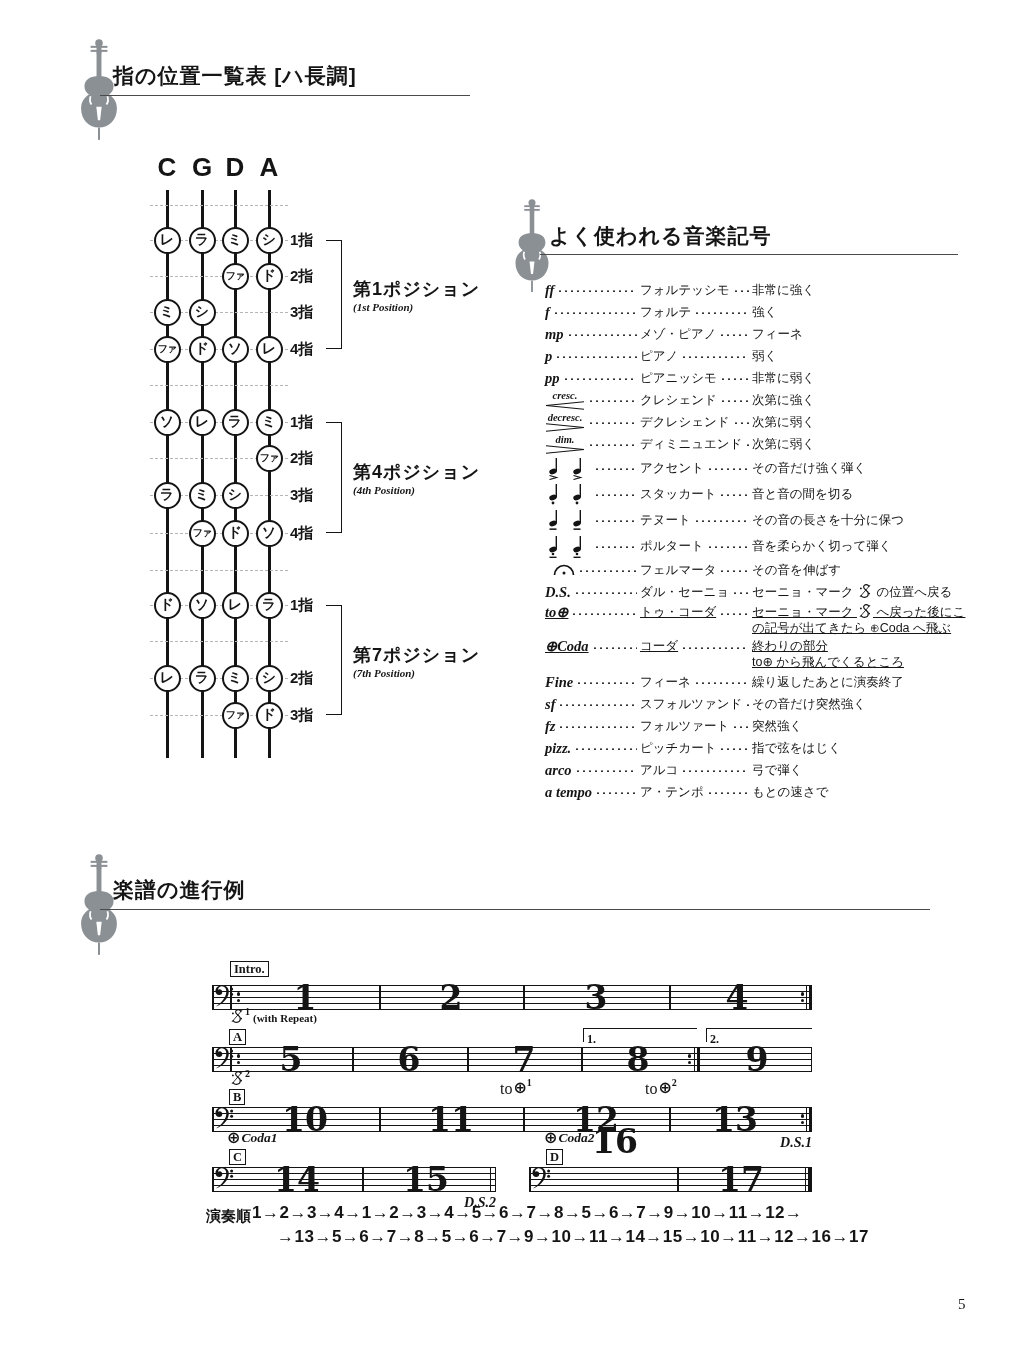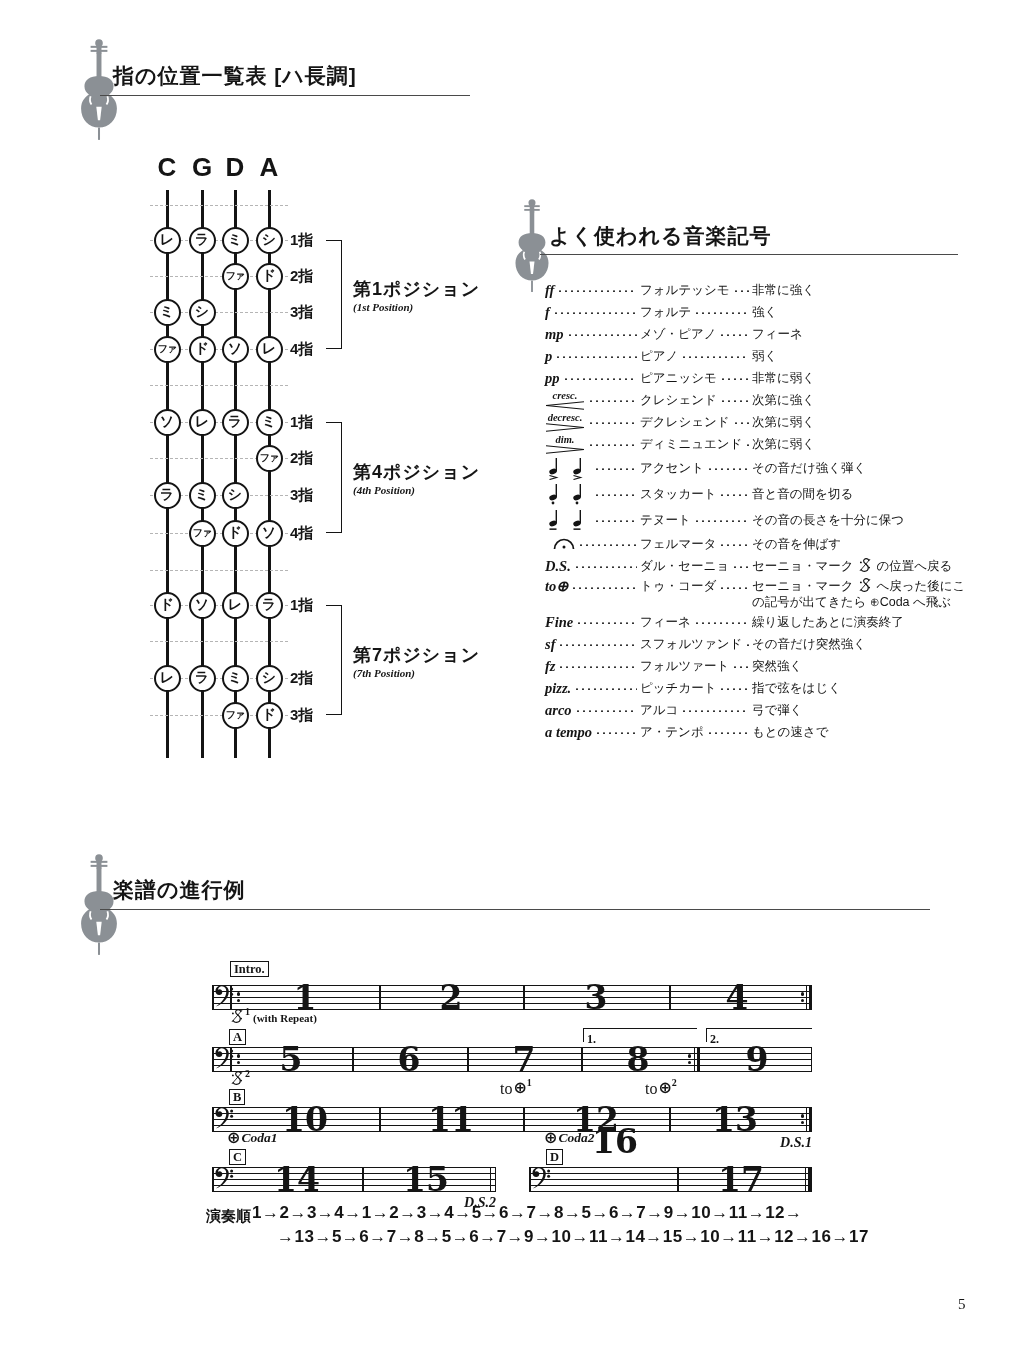--- a/index.html
+++ b/index.html
@@ -21,21 +21,21 @@
   .fb-note.small { font-size:10px; letter-spacing:-1px; }
   .fb-finger { position:absolute; left:140px; width:34px; font-weight:bold; font-size:15px; }
   .fb-bracket { position:absolute; left:176px; width:16px; border-top:1.6px solid #141414; border-right:1.6px solid #141414; border-bottom:1.6px solid #141414; }
   .fb-poslabel { position:absolute; left:203px; white-space:nowrap; }
   .fb-poslabel .jp { font-size:18px; font-weight:bold; letter-spacing:1px; }
   .fb-poslabel .en { font-size:11px; font-weight:bold; font-family:"Liberation Serif",serif;font-style:italic; }
 
   
   #symbol-list { position:absolute; left:545px; top:280px; width:448px; }
   .msrow { display:flex; align-items:center; min-height:20px; margin-bottom:2px; }
-  .msrow.two { align-items:flex-start; }
+  .msrow.two { align-items:flex-start;text-decoration:underline; }
   .msymwrap { width:95px; flex:none; display:flex; align-items:center; }
   .mnamewrap { width:112px; flex:none; display:flex; align-items:center; }
   .mdesc { flex:1; font-size:12.5px; line-height:16px; }
   .mname { font-size:12.5px; white-space:nowrap; }
   .msym-text { font-family:"Liberation Serif",serif; font-style:italic; font-weight:bold; font-size:14.5px; white-space:nowrap; }
   .lead { flex:1; height:3px; margin:0 3px; align-self:center;
           background-image:radial-gradient(circle,#333 1px,transparent 1.3px);
           background-size:6px 3px; background-repeat:repeat-x; background-position:0 1px; }
   .two .lead, .two .msymwrap, .two .mnamewrap { align-self:flex-start; }
   .two .lead { margin-top:8px; }
@@ -336,20 +336,40 @@
           <span class="lead"></span>
         </div>
         <div class="mnamewrap">
           <span class="mname">テヌート</span>
           <span class="lead"></span>
         </div>
         <div class="mdesc">その音の長さを十分に保つ</div>
       </div>
       <div class="msrow">
         <div class="msymwrap">
+          <svg width="46" height="24" viewBox="0 0 46 24">
+            <ellipse cx="8" cy="15.5" rx="3.8" ry="2.7" transform="rotate(-18 8 15.5)" fill="#141414"></ellipse>
+            <rect x="10.6" y="2" width="1.4" height="13.5" fill="#141414"></rect>
+            <circle cx="8" cy="20" r="1.3" fill="#141414"></circle>
+            <rect x="4.5" y="22.6" width="7" height="1.4" fill="#141414"></rect>
+            <ellipse cx="32" cy="15.5" rx="3.8" ry="2.7" transform="rotate(-18 32 15.5)" fill="#141414"></ellipse>
+            <rect x="34.6" y="2" width="1.4" height="13.5" fill="#141414"></rect>
+            <circle cx="32" cy="20" r="1.3" fill="#141414"></circle>
+            <rect x="28.5" y="22.6" width="7" height="1.4" fill="#141414"></rect>
+          </svg>
+          <span class="lead"></span>
+        </div>
+        <div class="mnamewrap">
+          <span class="mname">ポルタート</span>
+          <span class="lead"></span>
+        </div>
+        <div class="mdesc">音を柔らかく切って弾く</div>
+      </div>
+      <div class="msrow">
+        <div class="msymwrap">
           <span style="padding-left:8px;display:inline-flex">
             <svg width="22" height="12" viewBox="0 0 22 12">
               <path d="M1.5 11 A9.5 9.5 0 0 1 20.5 11" stroke="#141414" stroke-width="1.7" fill="none"></path>
               <circle cx="11" cy="9" r="1.5" fill="#141414"></circle>
             </svg>
           </span>
           <span class="lead"></span>
         </div>
         <div class="mnamewrap">
           <span class="mname">フェルマータ</span>
@@ -383,20 +403,34 @@
           <span class="lead"></span>
         </div>
         <div class="mdesc">
           <div>セーニョ・マーク <svg class="segno" width="12" height="14" viewBox="0 0 14 16">
               <path d="M11.5 3.2 C11.5 1.6 10 0.6 8.4 0.6 C6.6 0.6 5.4 1.8 5.4 3.3 C5.4 6.5 10.8 7.3 10.8 11 C10.8 13.4 9 15.4 6.4 15.4 C4.4 15.4 2.5 14.2 2.5 12.6" fill="none" stroke="#141414" stroke-width="1.4"></path>
               <line x1="1" y1="15" x2="13" y2="1" stroke="#141414" stroke-width="1"></line>
               <circle cx="2.2" cy="5" r="1.1" fill="#141414"></circle>
               <circle cx="11.8" cy="11" r="1.1" fill="#141414"></circle>
             </svg> へ戻った後にこ</div>
           <div>の記号が出てきたら ⊕Coda へ飛ぶ</div>
+        </div>
+      </div>
+      <div class="msrow two">
+        <div class="msymwrap">
+          <span class="msym-text">⊕Coda</span>
+          <span class="lead"></span>
+        </div>
+        <div class="mnamewrap">
+          <span class="mname">コーダ</span>
+          <span class="lead"></span>
+        </div>
+        <div class="mdesc">
+          <div>終わりの部分</div>
+          <div>to⊕ から飛んでくるところ</div>
         </div>
       </div>
       <div class="msrow">
         <div class="msymwrap">
           <span class="msym-text">Fine</span>
           <span class="lead"></span>
         </div>
         <div class="mnamewrap">
           <span class="mname">フィーネ</span>
           <span class="lead"></span>

